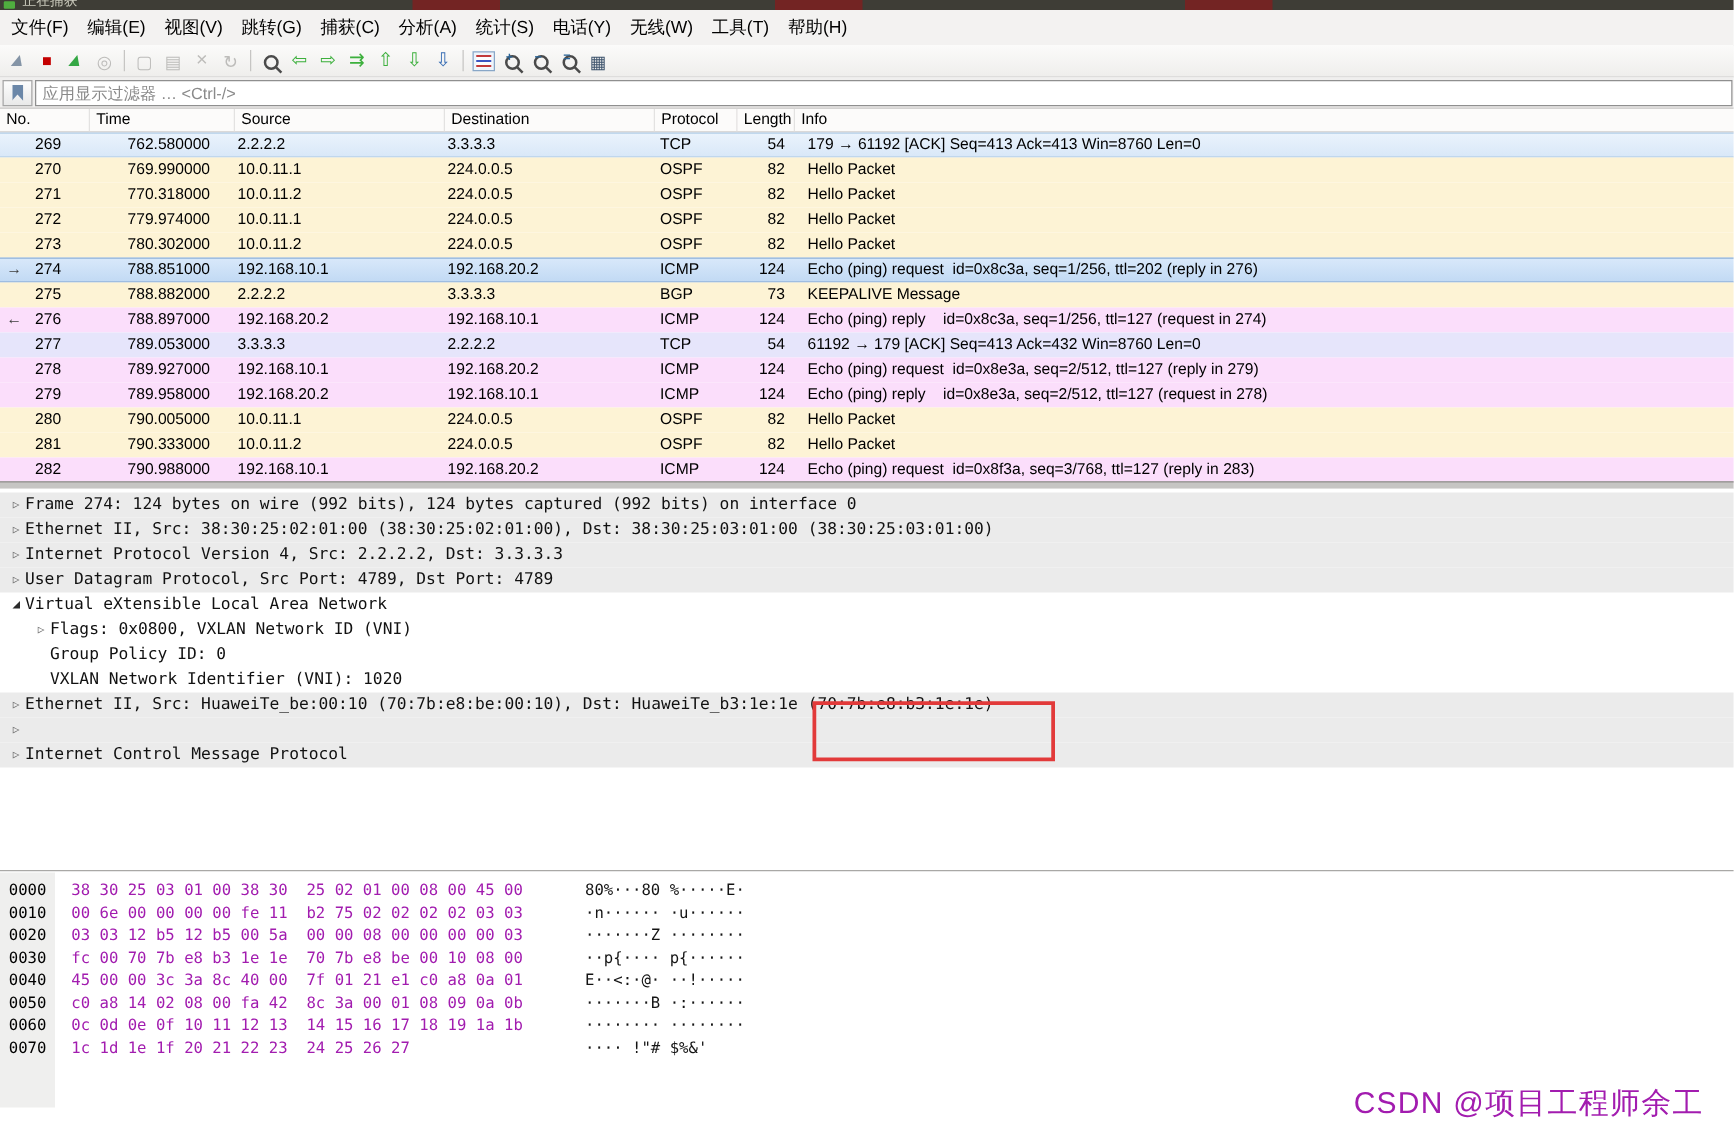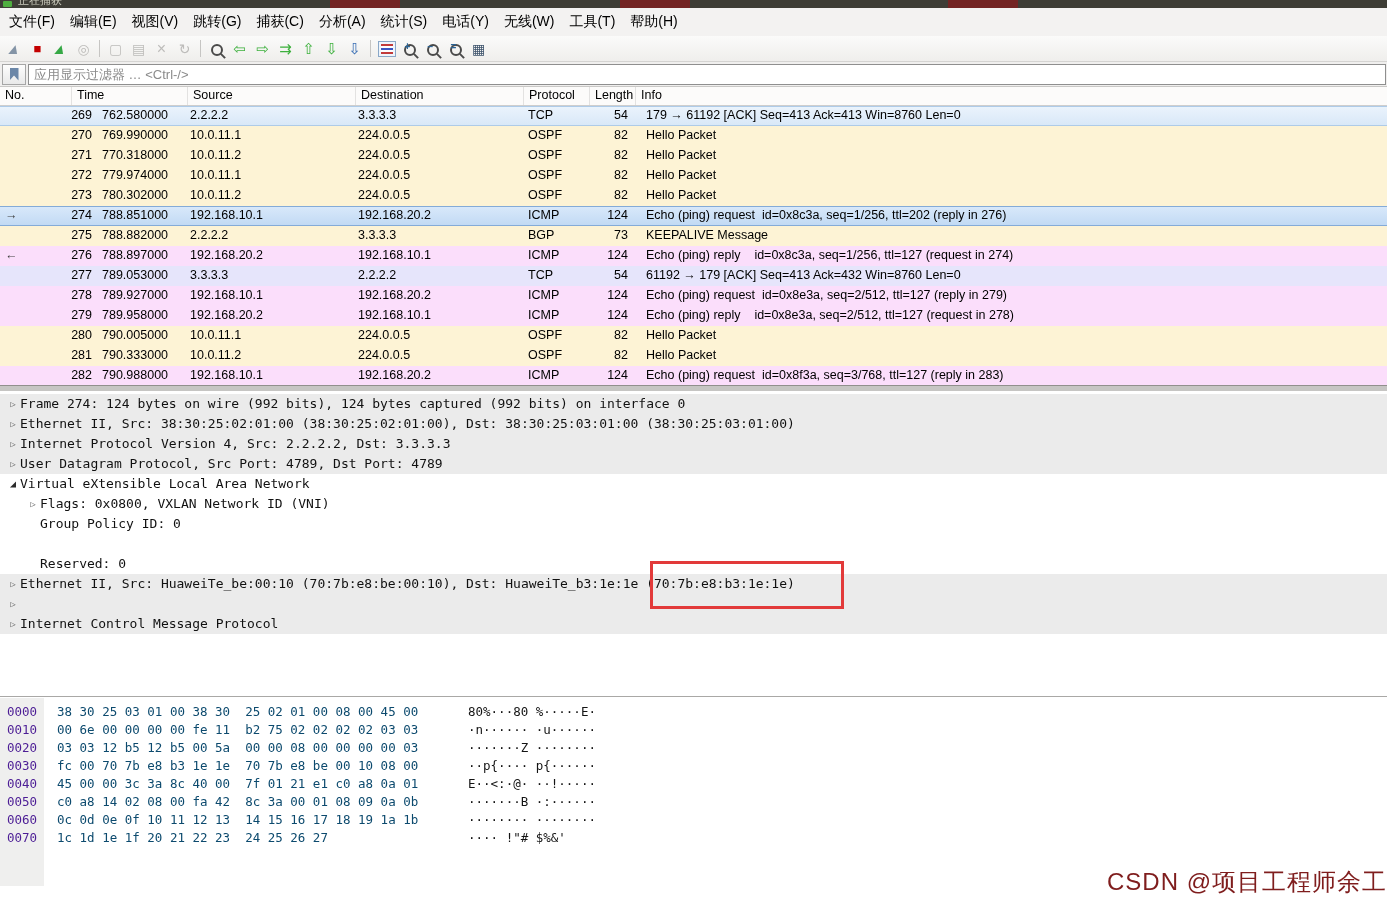--- a/index.html
+++ b/index.html
@@ -50,21 +50,21 @@
 
   
   .plist{position:absolute;left:0;top:87px;width:1387px;height:298px;
          font-family:Liberation Sans, sans-serif;font-size:12.5px;z-index:3}
   .phead{display:flex;height:18px;line-height:17px;background:#fcfbfa;border-bottom:1px solid #cfcecd;color:#000}
   .ph{border-right:1px solid #e3e2e1;box-sizing:border-box;padding-left:5px;overflow:hidden}
   .ph-no{width:72px}.ph-tm{width:116px}.ph-src{width:168px}.ph-dst{width:168px}.ph-pr{width:66px}.ph-ln{width:46px}.ph-in{flex:1;border-right:none}
   .prow{display:flex;height:20px;line-height:19px;box-sizing:border-box;color:#000}
   .c{box-sizing:border-box;overflow:hidden;flex:none;white-space:pre}
   .c-mk{width:28px;padding-left:5px;color:#3c3c3c}
-  .c-no{width:64px;text-align:right}
+  .c-no{width:64px;}
   .c-tm{width:96px;padding-left:10px}
   .c-src{width:168px;padding-left:2px}
   .c-dst{width:168px;padding-left:2px}
   .c-pr{width:66px;padding-left:4px}
   .c-ln{width:46px;text-align:right;padding-right:8px}
   .c-in{flex:1;padding-left:10px}
   .row-routing{background:#fdf3d5}
   .row-icmp{background:#fbdefb}
   .row-tcp{background:#e6e5fb}
   .sel-light{background:linear-gradient(#eaf3fc,#d9e8f8);border-top:1px solid #aecbe8;border-bottom:1px solid #aecbe8;line-height:17px}
@@ -83,25 +83,25 @@
   .lvl0 .dexp{margin-left:6px}
   .lvl1 .dexp{margin-left:26px}
   .red-box{position:absolute;left:650px;top:170px;width:188px;height:42px;border:3px solid #e23a3a;z-index:6}
 
   
   .hexpane{position:absolute;left:0;top:698px;width:1387px;height:210px;
            font-family:"DejaVu Sans Mono",monospace;font-size:12.5px;z-index:3}
   .hex-gutter{position:absolute;left:0;top:0;width:44px;height:188px;background:#efefee}
   .hrows{position:relative;padding-top:5px}
   .hrow{position:relative;height:18px;line-height:18px;white-space:pre}
-  .hoff{position:absolute;left:7px;color:#4c1d95}
-  .hbytes{position:absolute;left:57px;color:#0c4a6e}
+  .hoff{position:absolute;left:7px;color:#000000}
+  .hbytes{position:absolute;left:57px;color:#a21caf}
   .hascii{position:absolute;left:468px;color:#141414}
 
-  .watermark{position:absolute;right:0;top:866px;font-size:24px;color:#7f1d1d;letter-spacing:1px;z-index:7;
+  .watermark{position:absolute;right:24px;top:866px;font-size:24px;color:#a21caf;letter-spacing:1px;z-index:7;
              font-family:"Liberation Sans",sans-serif}
 </style>
 </head>
 <body>
 
 <div class="titlebar">
   <span class="cap-icon"></span>
   <span class="title-text">正在捕获</span>
   <span class="tb-art" style="left:330px;width:70px"></span>
   <span class="tb-art" style="left:620px;width:70px"></span>
@@ -311,22 +311,21 @@
 <div class="split1"></div>
 
 <div class="details">
   <div class="dline lvl0 shade"><span class="dexp">▷</span><span>Frame 274: 124 bytes on wire (992 bits), 124 bytes captured (992 bits) on interface 0</span></div>
   <div class="dline lvl0 shade"><span class="dexp">▷</span><span>Ethernet II, Src: 38:30:25:02:01:00 (38:30:25:02:01:00), Dst: 38:30:25:03:01:00 (38:30:25:03:01:00)</span></div>
   <div class="dline lvl0 shade"><span class="dexp">▷</span><span>Internet Protocol Version 4, Src: 2.2.2.2, Dst: 3.3.3.3</span></div>
   <div class="dline lvl0 shade"><span class="dexp">▷</span><span>User Datagram Protocol, Src Port: 4789, Dst Port: 4789</span></div>
   <div class="dline lvl0"><span class="dexp solid">◢</span><span>Virtual eXtensible Local Area Network</span></div>
   <div class="dline lvl1"><span class="dexp">▷</span><span>Flags: 0x0800, VXLAN Network ID (VNI)</span></div>
   <div class="dline lvl1"><span class="dexp"></span><span>Group Policy ID: 0</span></div>
-  <div class="dline lvl1"><span class="dexp"></span></div>
-  <div class="dline lvl1"><span class="dexp"></span><span>Reserved: 0</span></div>
+  <div class="dline lvl1"><span class="dexp"></span><span>VXLAN Network Identifier (VNI): 1020</span></div>
   <div class="dline lvl0 shade"><span class="dexp">▷</span><span>Ethernet II, Src: HuaweiTe_be:00:10 (70:7b:e8:be:00:10), Dst: HuaweiTe_b3:1e:1e </span><span>(70:7b:e8:b3:1e:1e)</span></div>
   <div class="dline lvl0 shade"><span class="dexp">▷</span></div>
   <div class="dline lvl0 shade"><span class="dexp">▷</span><span>Internet Control Message Protocol</span></div>
   <div class="red-box"></div>
 </div>
 
 <div class="hexpane">
   <div class="hex-gutter"></div>
   <div class="hrows">
     <div class="hrow"><span class="hoff">0000</span><span class="hbytes">38 30 25 03 01 00 38 30  25 02 01 00 08 00 45 00</span><span class="hascii">80%···80 %·····E·</span></div>

